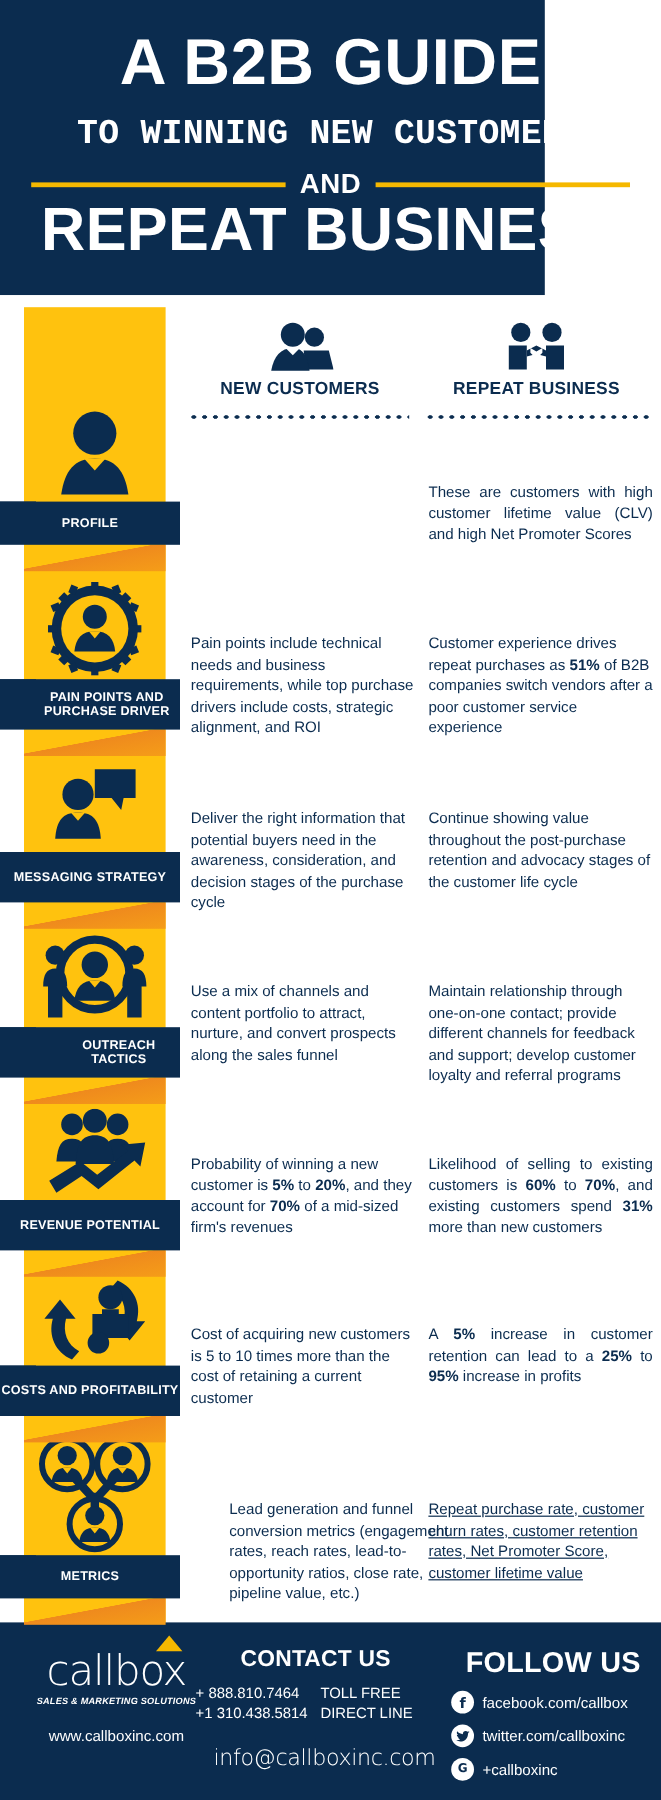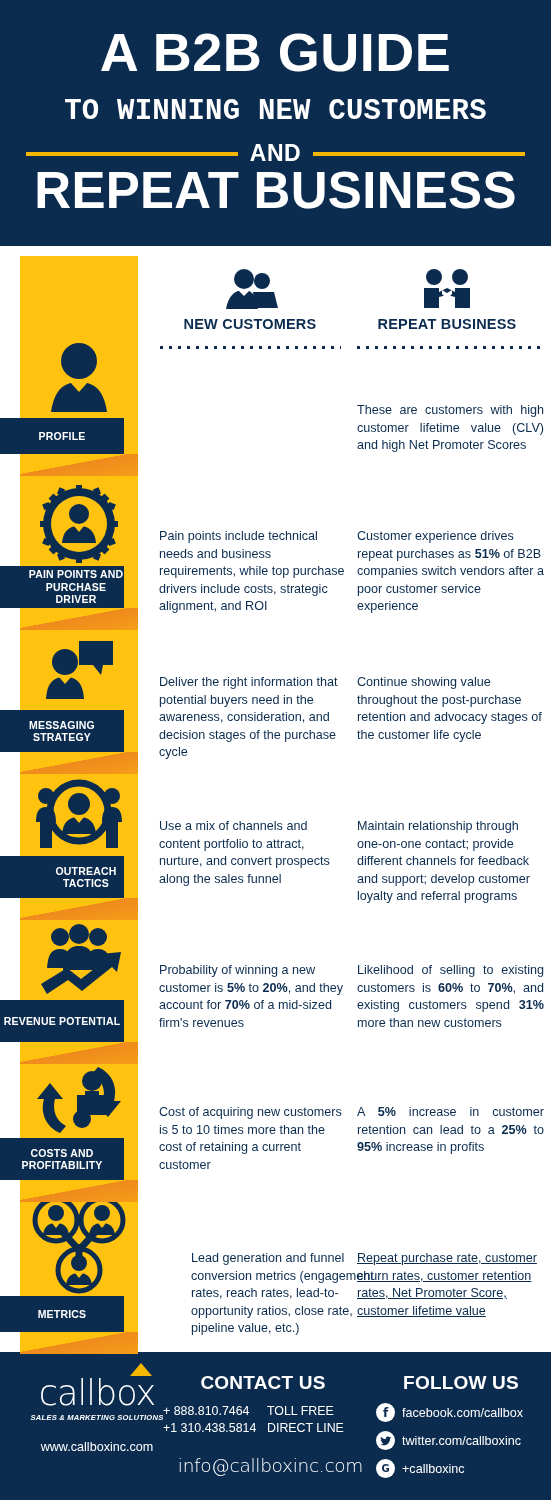--- a/index.html
+++ b/index.html
@@ -13,21 +13,21 @@
     width: 551px;
     height: 1500px;
     overflow: hidden;
     background: #ffffff;
   }
 
   
   .header {
     position: absolute;
     left: 0; top: 0;
-    width: 551px; height: 246px;
+    width: 454px; height: 246px;
     background: #0b2c4f;
   }
   .title-1 {
     position: absolute;
     left: 0; top: 22px; width: 551px;
     text-align: center;
     color: #ffffff;
     font-size: 54px;
     font-weight: bold;
     letter-spacing: 0.5px;
@@ -123,21 +123,21 @@
     position: absolute;
     left: 20px;
     width: 118px;
     display: flex;
     align-items: center;
     justify-content: center;
   }
   .ribbon {
     position: absolute;
     left: 0;
-    width: 124px;
+    width: 150px;
     height: 36px;
     background: #0b2c4f;
     color: #ffffff;
     display: flex;
     align-items: center;
     justify-content: center;
     text-align: center;
     font-size: 10.5px;
     font-weight: bold;
     line-height: 12.5px;
@@ -211,21 +211,21 @@
   .logo-url { margin-top: 18px; font-size: 12.6px; color: #ffffff; }
 
   .contact-block { position: absolute; left: 163px; top: 20px; width: 200px; }
   .contact-title { text-align: center; font-size: 19px; font-weight: bold; letter-spacing: 0.2px; }
   .phone-row { display: flex; font-size: 12.4px; line-height: 16px; margin-top: 9px; }
   .phone-num { width: 104px; }
   .phone-lbl { flex: 1; }
   .email { margin-top: 19px; font-size: 18.5px; font-weight: 300; font-family: "DejaVu Sans", sans-serif; letter-spacing: -0.3px; text-align: right; }
 
   .follow-block { position: absolute; left: 376px; top: 20px; width: 170px; }
-  .follow-title { font-size: 19px; font-weight: bold; letter-spacing: 0.2px; text-align: center; }
+  .follow-title { font-size: 24px; font-weight: bold; letter-spacing: 0.2px; text-align: center; }
   .social-row { display: flex; align-items: center; gap: 7px; margin-top: 9px; }
   .social-ico {
     width: 19px; height: 19px; border-radius: 50%;
     background: #ffffff; color: #0b2c4f;
     display: flex; align-items: center; justify-content: center;
     font-size: 12px; font-weight: bold; flex: 0 0 auto;
     font-family: "DejaVu Sans", sans-serif;
   }
   .social-txt { font-size: 12.6px; }
 </style>

